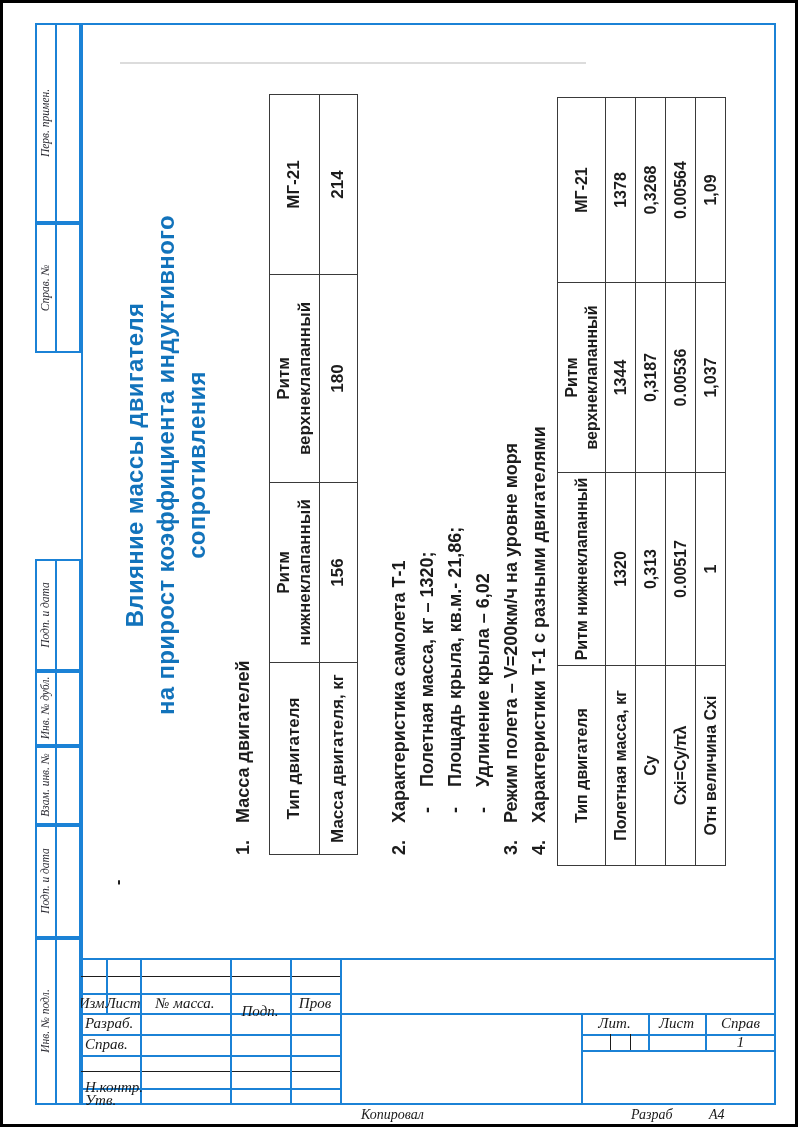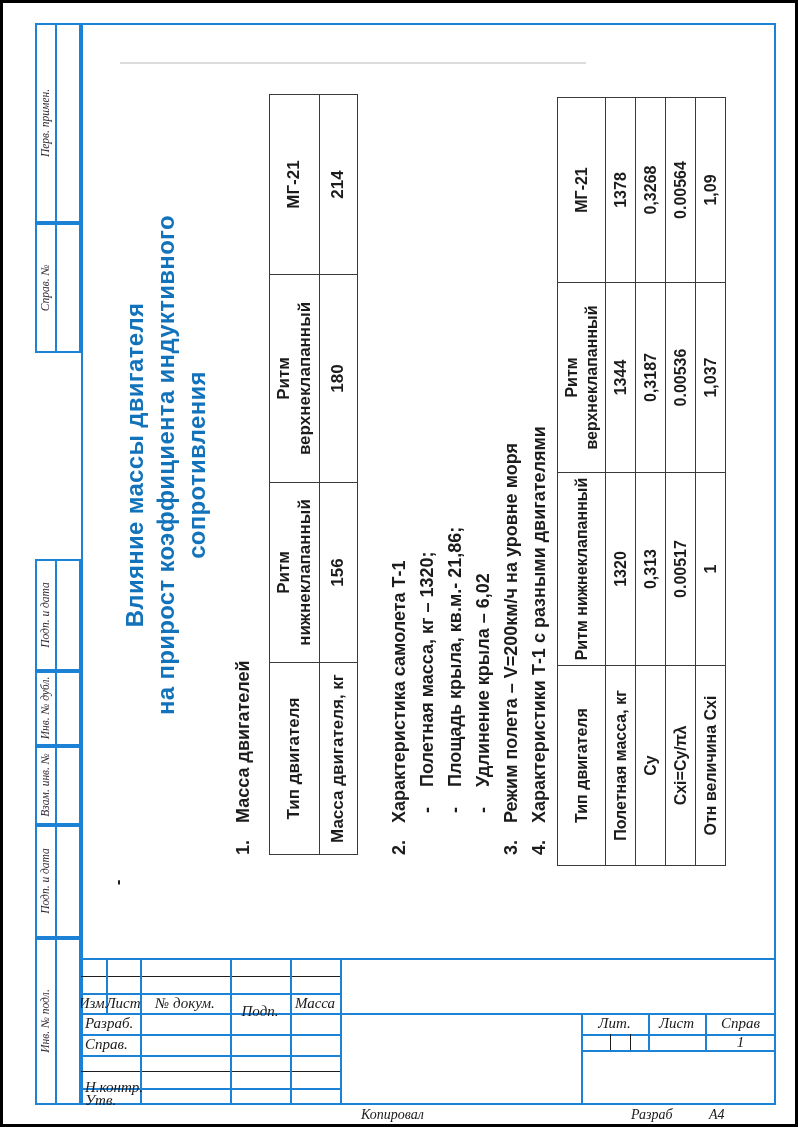--- a/index.html
+++ b/index.html
@@ -114,23 +114,23 @@
     <div class="vl" style="left:287px;top:955px;height:147px;"></div>
     <div class="vl" style="left:337px;top:955px;height:147px;"></div>
     <div class="vl" style="left:578px;top:1010px;height:92px;"></div>
     <div class="vl" style="left:645px;top:1010px;height:37px;"></div>
     <div class="vl" style="left:702px;top:1010px;height:37px;"></div>
     <div class="vl thin" style="left:607px;top:1031px;height:16px;"></div>
     <div class="vl thin" style="left:627px;top:1031px;height:16px;"></div>
 
     <div class="tb-cell" style="left:78px;top:990px;width:25px;height:20px;">Изм.</div>
     <div class="tb-cell" style="left:103px;top:990px;width:34px;height:20px;">Лист</div>
-    <div class="tb-cell" style="left:137px;top:990px;width:90px;height:20px;">№ докум.</div>
+    <div class="tb-cell" style="left:137px;top:990px;width:90px;height:20px;">№ масса.</div>
     <div class="tb-cell" style="left:227px;top:990px;width:60px;height:20px;margin-top:8px;">Подп.</div>
-    <div class="tb-cell" style="left:287px;top:990px;width:50px;height:20px;">Масса</div>
+    <div class="tb-cell" style="left:287px;top:990px;width:50px;height:20px;">Пров</div>
     <div class="tb-cell left" style="left:78px;top:1010px;width:59px;height:21px;">Разраб.</div>
     <div class="tb-cell left" style="left:78px;top:1031px;width:59px;height:21px;">Справ.</div>
     <div class="tb-cell left" style="left:78px;top:1068px;width:59px;height:33px;">Н.контр.</div>
     <div class="tb-cell left" style="left:78px;top:1085px;width:59px;height:24px;">Утв.</div>
     <div class="tb-cell" style="left:578px;top:1010px;width:67px;height:21px;">Лит.</div>
     <div class="tb-cell" style="left:645px;top:1010px;width:57px;height:21px;">Лист</div>
     <div class="tb-cell" style="left:702px;top:1010px;width:71px;height:21px;">Справ</div>
     <div class="tb-cell" style="left:702px;top:1031px;width:71px;height:16px;">1</div>
   </div>
 

